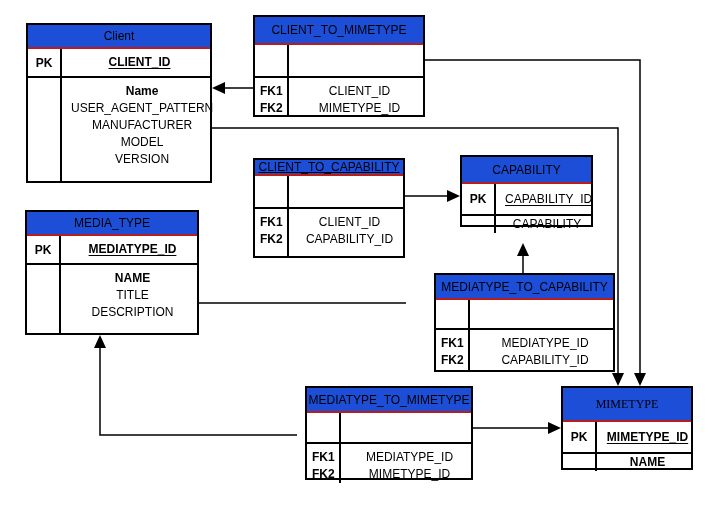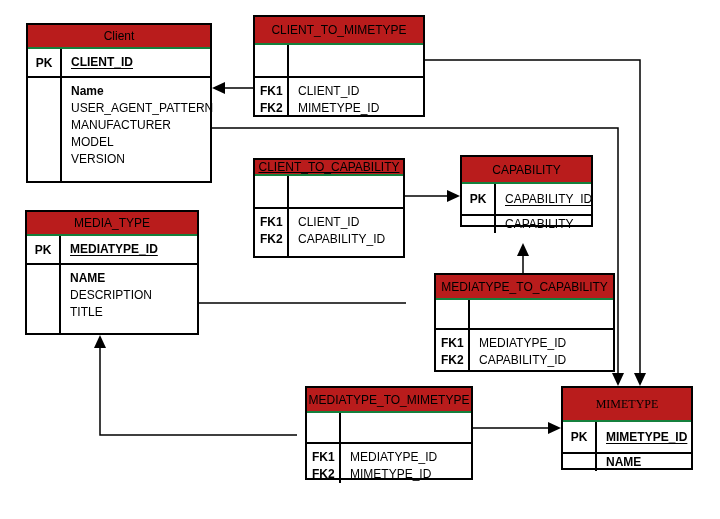--- a/index.html
+++ b/index.html
@@ -1,26 +1,26 @@
 <!DOCTYPE html>
 <html><head>
 <meta charset="utf-8">
 <style>
   html,body{margin:0;padding:0;}
   body{width:720px;height:519px;background:#ffffff;font-family:"Liberation Sans",sans-serif;}
   .canvas{position:relative;width:720px;height:519px;background:#ffffff;overflow:hidden;}
   .lines-layer{position:absolute;left:0;top:0;width:720px;height:519px;}
   .tbl{position:absolute;display:flex;flex-direction:column;background:#ffffff;border:2px solid #000;box-sizing:border-box;font-size:12px;color:#000;}
-  .t-header{background:#b91c1c;border-bottom:2px solid #15803d;display:flex;align-items:center;justify-content:center;flex:0 0 auto;box-sizing:border-box;letter-spacing:0px;}
+  .t-header{background:#1d4ed8;border-bottom:2px solid #b91c1c;display:flex;align-items:center;justify-content:center;flex:0 0 auto;box-sizing:border-box;letter-spacing:0px;}
   .t-row{display:flex;flex:0 0 auto;box-sizing:border-box;}
   .t-row + .t-row{border-top:2px solid #000;}
   .t-row.grow{flex:1 1 auto;}
   .key{width:34px;flex:0 0 auto;border-right:2px solid #000;box-sizing:border-box;display:flex;flex-direction:column;justify-content:flex-start;}
   .key.center{justify-content:center;align-items:center;}
-  .val{flex:1 1 auto;box-sizing:border-box;padding:0 2px 0 9px;display:flex;flex-direction:column;justify-content:flex-start;}
+  .val{flex:1 1 auto;box-sizing:border-box;padding:0 2px 0 9px;display:flex;flex-direction:column;justify-content:flex-start;align-items:center;}
   .val.center{justify-content:center;}
   .line{line-height:17px;white-space:nowrap;}
   .b{font-weight:bold;}
   .u{text-decoration:underline;text-underline-offset:2px;}
   .pad-top{padding-top:5px;}
   .key .line{padding-left:5px;}
 </style>
 </head>
 <body>
 
@@ -122,22 +122,22 @@
     <div class="t-row" style="height:27px;">
       <div class="key center b">PK</div>
       <div class="val center">
           <span class="line b u">MEDIATYPE_ID</span>
         </div>
     </div>
     <div class="t-row grow">
       <div class="key"></div>
       <div class="val pad-top">
         <div class="line b">NAME</div>
+        <div class="line">TITLE</div>
         <div class="line">DESCRIPTION</div>
-        <div class="line">TITLE</div>
       </div>
     </div>
   </div>
 
   <div class="tbl" style="left:390px;top:273px;width:181px;height:99px;margin-left:44px;">
     <div class="t-header" style="height:25px;">MEDIATYPE_TO_CAPABILITY</div>
     <div class="t-row" style="height:28px;">
       <div class="key"></div>
       <div class="val"></div>
     </div>

